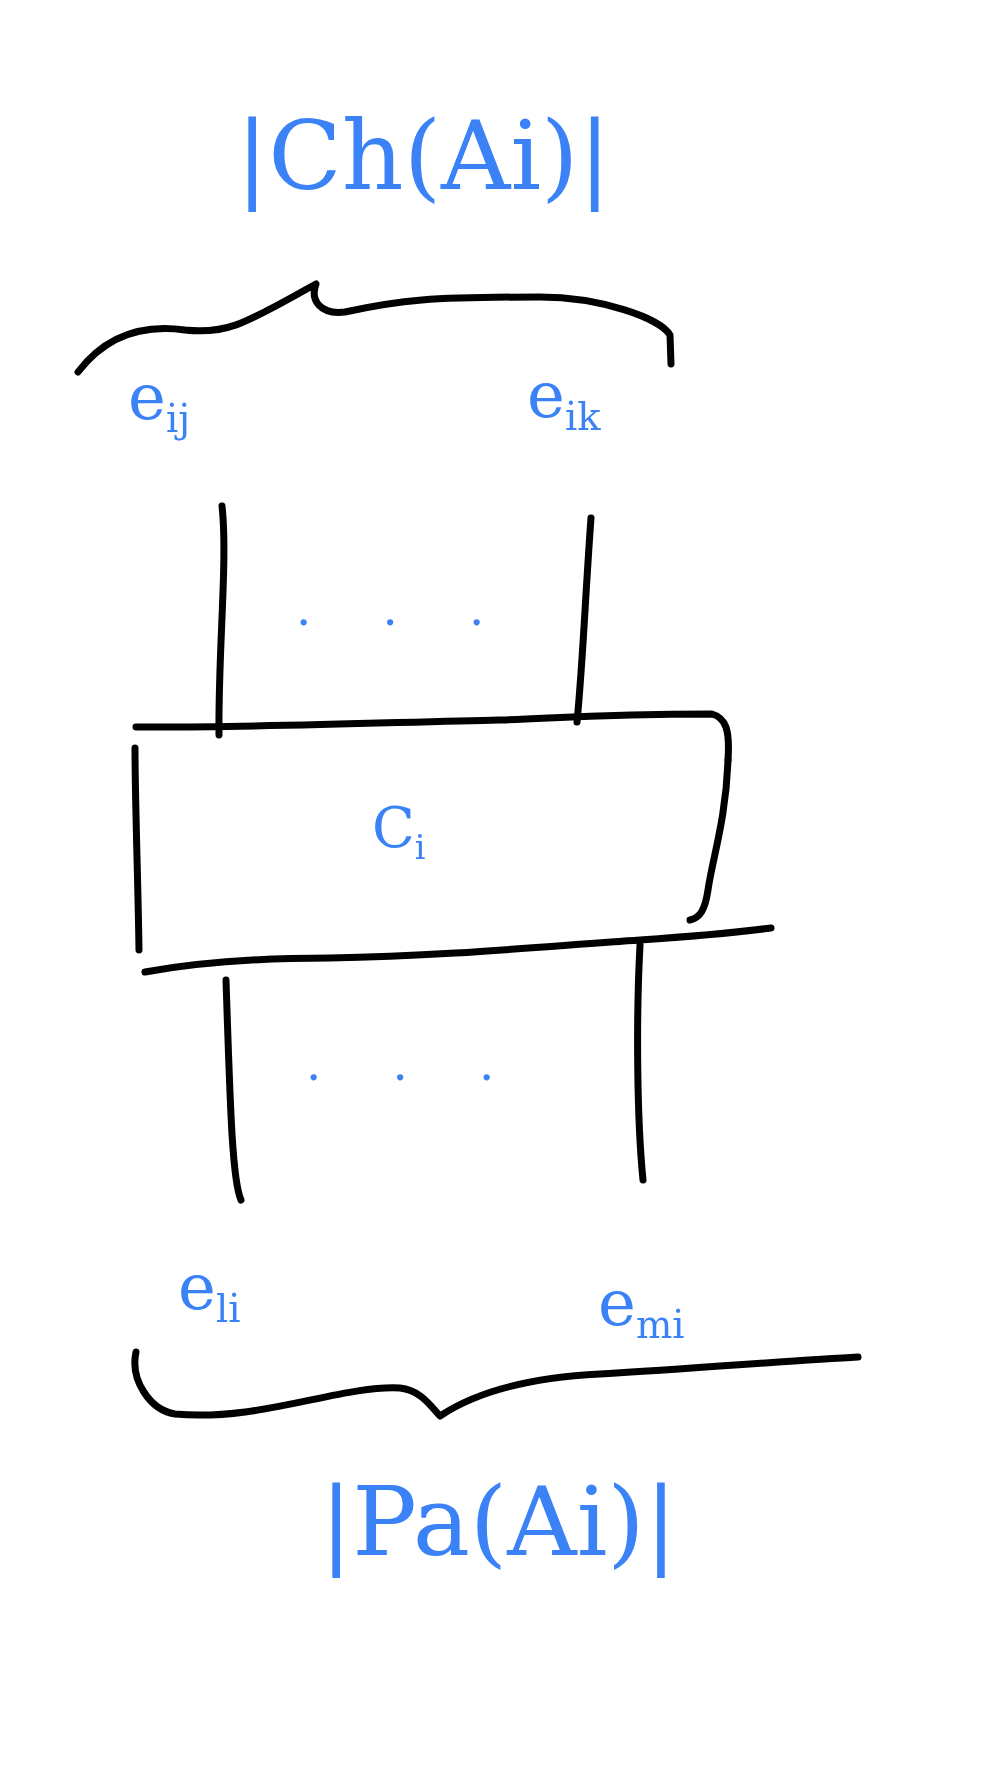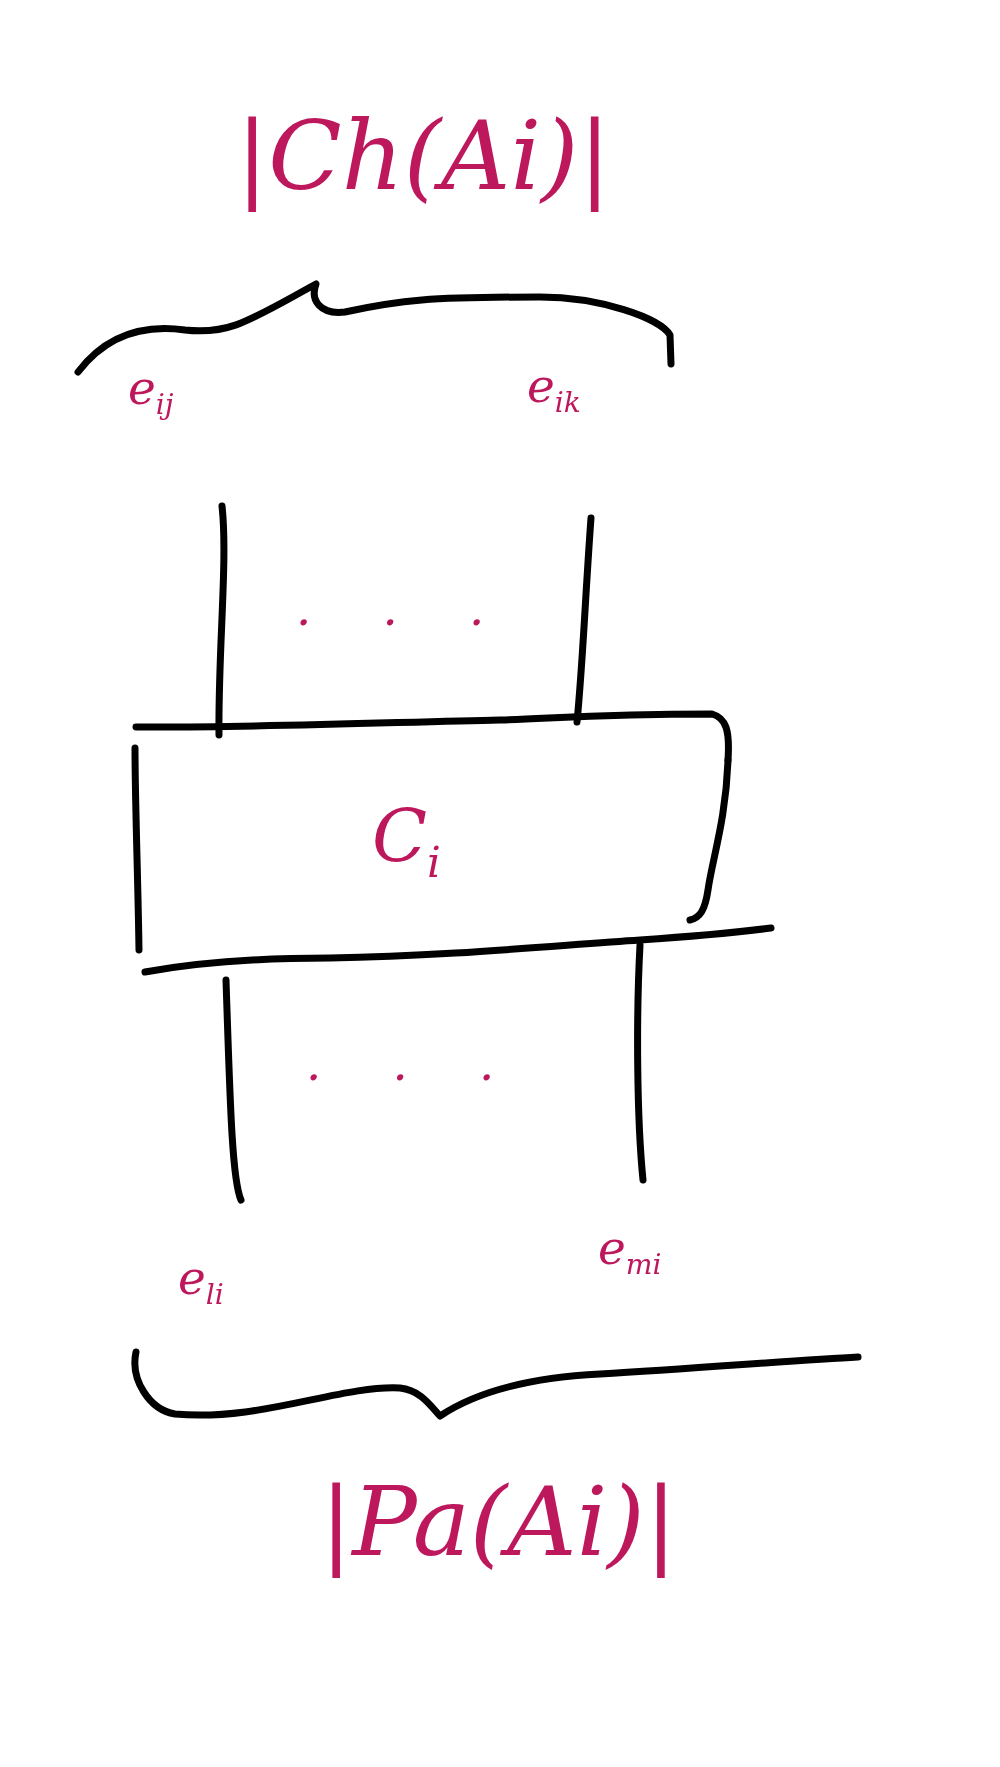--- a/index.html
+++ b/index.html
@@ -1,23 +1,23 @@
 <!DOCTYPE html>
 <html><head>
 <meta charset="utf-8">
 <style>
   html, body { margin:0; padding:0; background:#ffffff; }
   body { width:1000px; height:1767px; position:relative; overflow:hidden; }
   svg { position:absolute; left:0; top:0; }
   .ink { fill:none; stroke:#000; stroke-width:7; stroke-linecap:round; stroke-linejoin:round; }
-  .lbl { position:absolute; font-family:"DejaVu Serif", serif; font-style:italic; color:#be185d; white-space:nowrap; }
+  .lbl { position:absolute; font-family:"DejaVu Serif", serif; color:#3b82f6; white-space:nowrap; }
   .sub { font-size:0.6em; vertical-align:-0.35em; }
   .title { font-size:96px; }
-  .edge { font-size:47px; }
-  .node { font-size:72px; }
+  .edge { font-size:64px; }
+  .node { font-size:56px; }
   .dots { font-size:48px; letter-spacing:28px; }
 </style>
 </head>
 <body>
 
 <svg width="1000" height="1767" viewBox="0 0 1000 1767">
 
   <path class="ink" d="M 78 372 C 110 330, 150 325, 185 330 C 230 335, 250 320, 316 284 C 310 300, 320 315, 345 312 C 400 300, 430 297, 540 297 C 600 297, 660 318, 670 335 L 671 364"></path>
 
   <path class="ink" d="M 222 506 C 228 560, 218 650, 219 735"></path>
@@ -39,15 +39,15 @@
 <div class="lbl edge" style="left:128px; top:360px;"><span>e</span><span class="sub">ij</span></div>
 <div class="lbl edge" style="left:527px; top:358px;"><span>e</span><span class="sub">ik</span></div>
 
 <div class="lbl dots" style="left:296px; top:580px;">. . .</div>
 
 <div class="lbl node" style="left:372px; top:795px;"><span>C</span><span class="sub">i</span></div>
 
 <div class="lbl dots" style="left:306px; top:1035px;">. . .</div>
 
 <div class="lbl edge" style="left:178px; top:1250px;text-align:right;"><span>e</span><span class="sub">li</span></div>
-<div class="lbl edge" style="left:598px; top:1220px;"><span>e</span><span class="sub">mi</span></div>
+<div class="lbl edge" style="left:598px; top:1266px;"><span>e</span><span class="sub">mi</span></div>
 
 <div class="lbl title" style="left:320px; top:1466px;">|Pa(Ai)|</div>
 
 </body></html>

